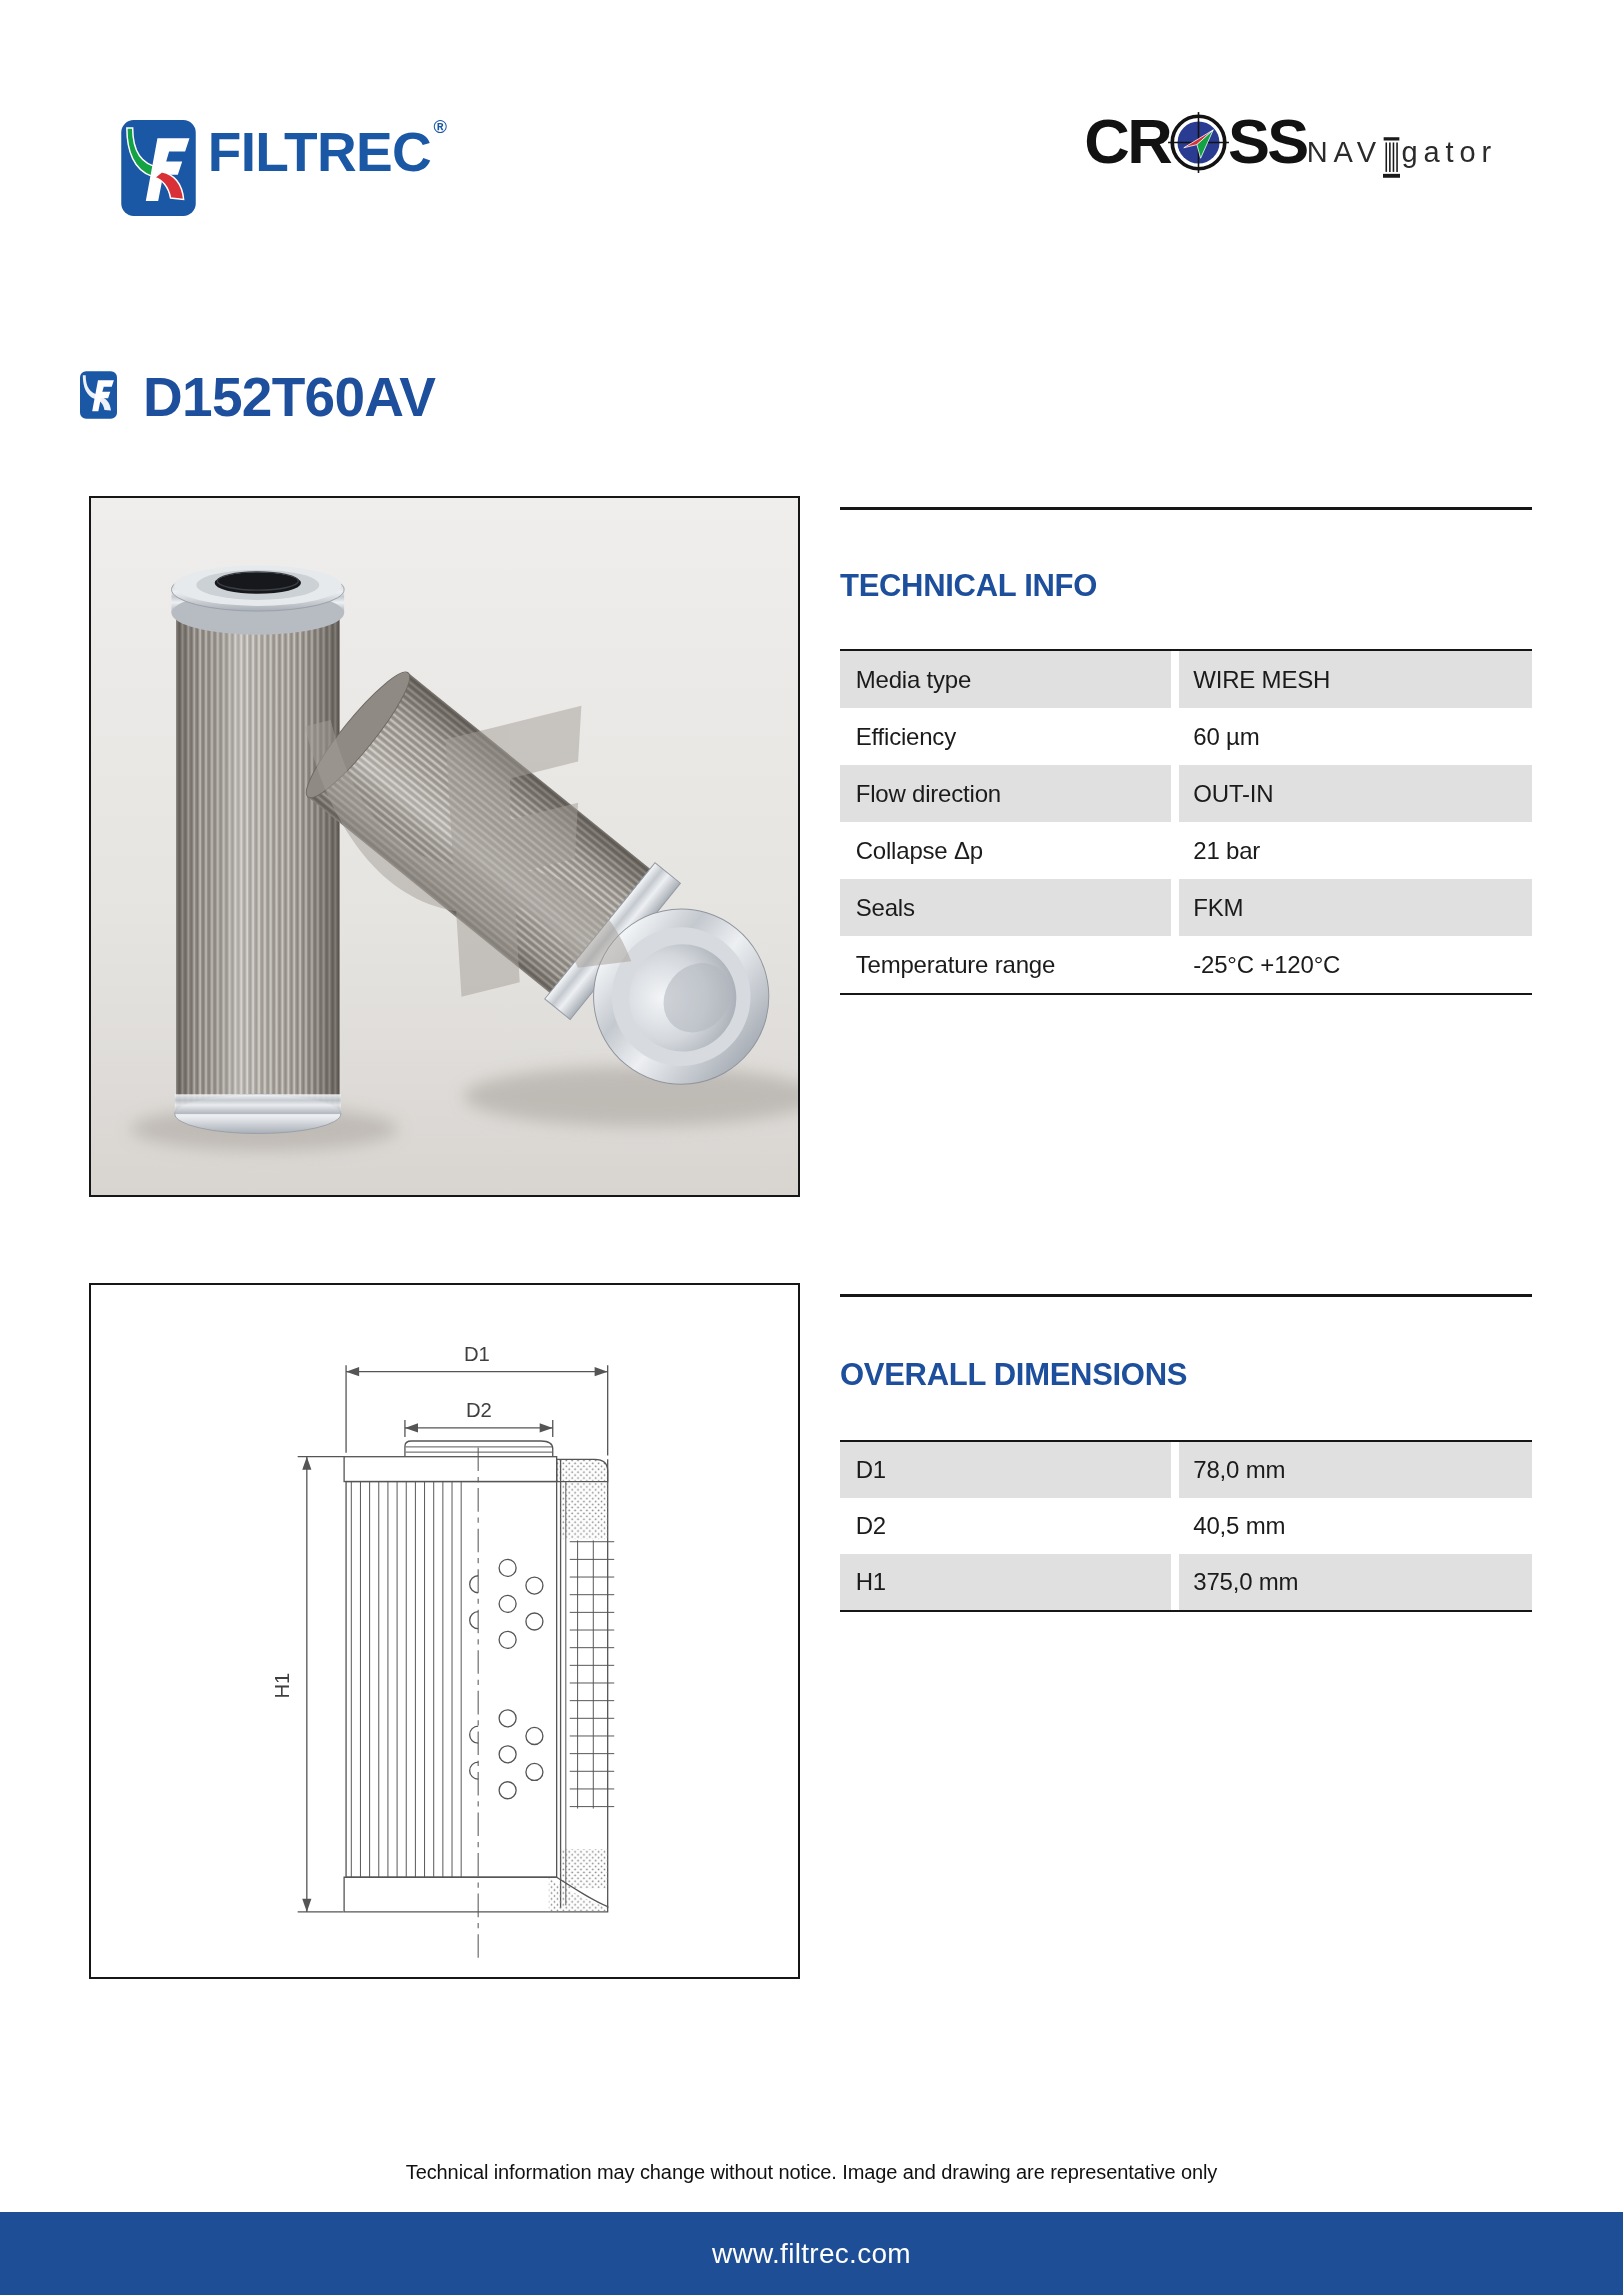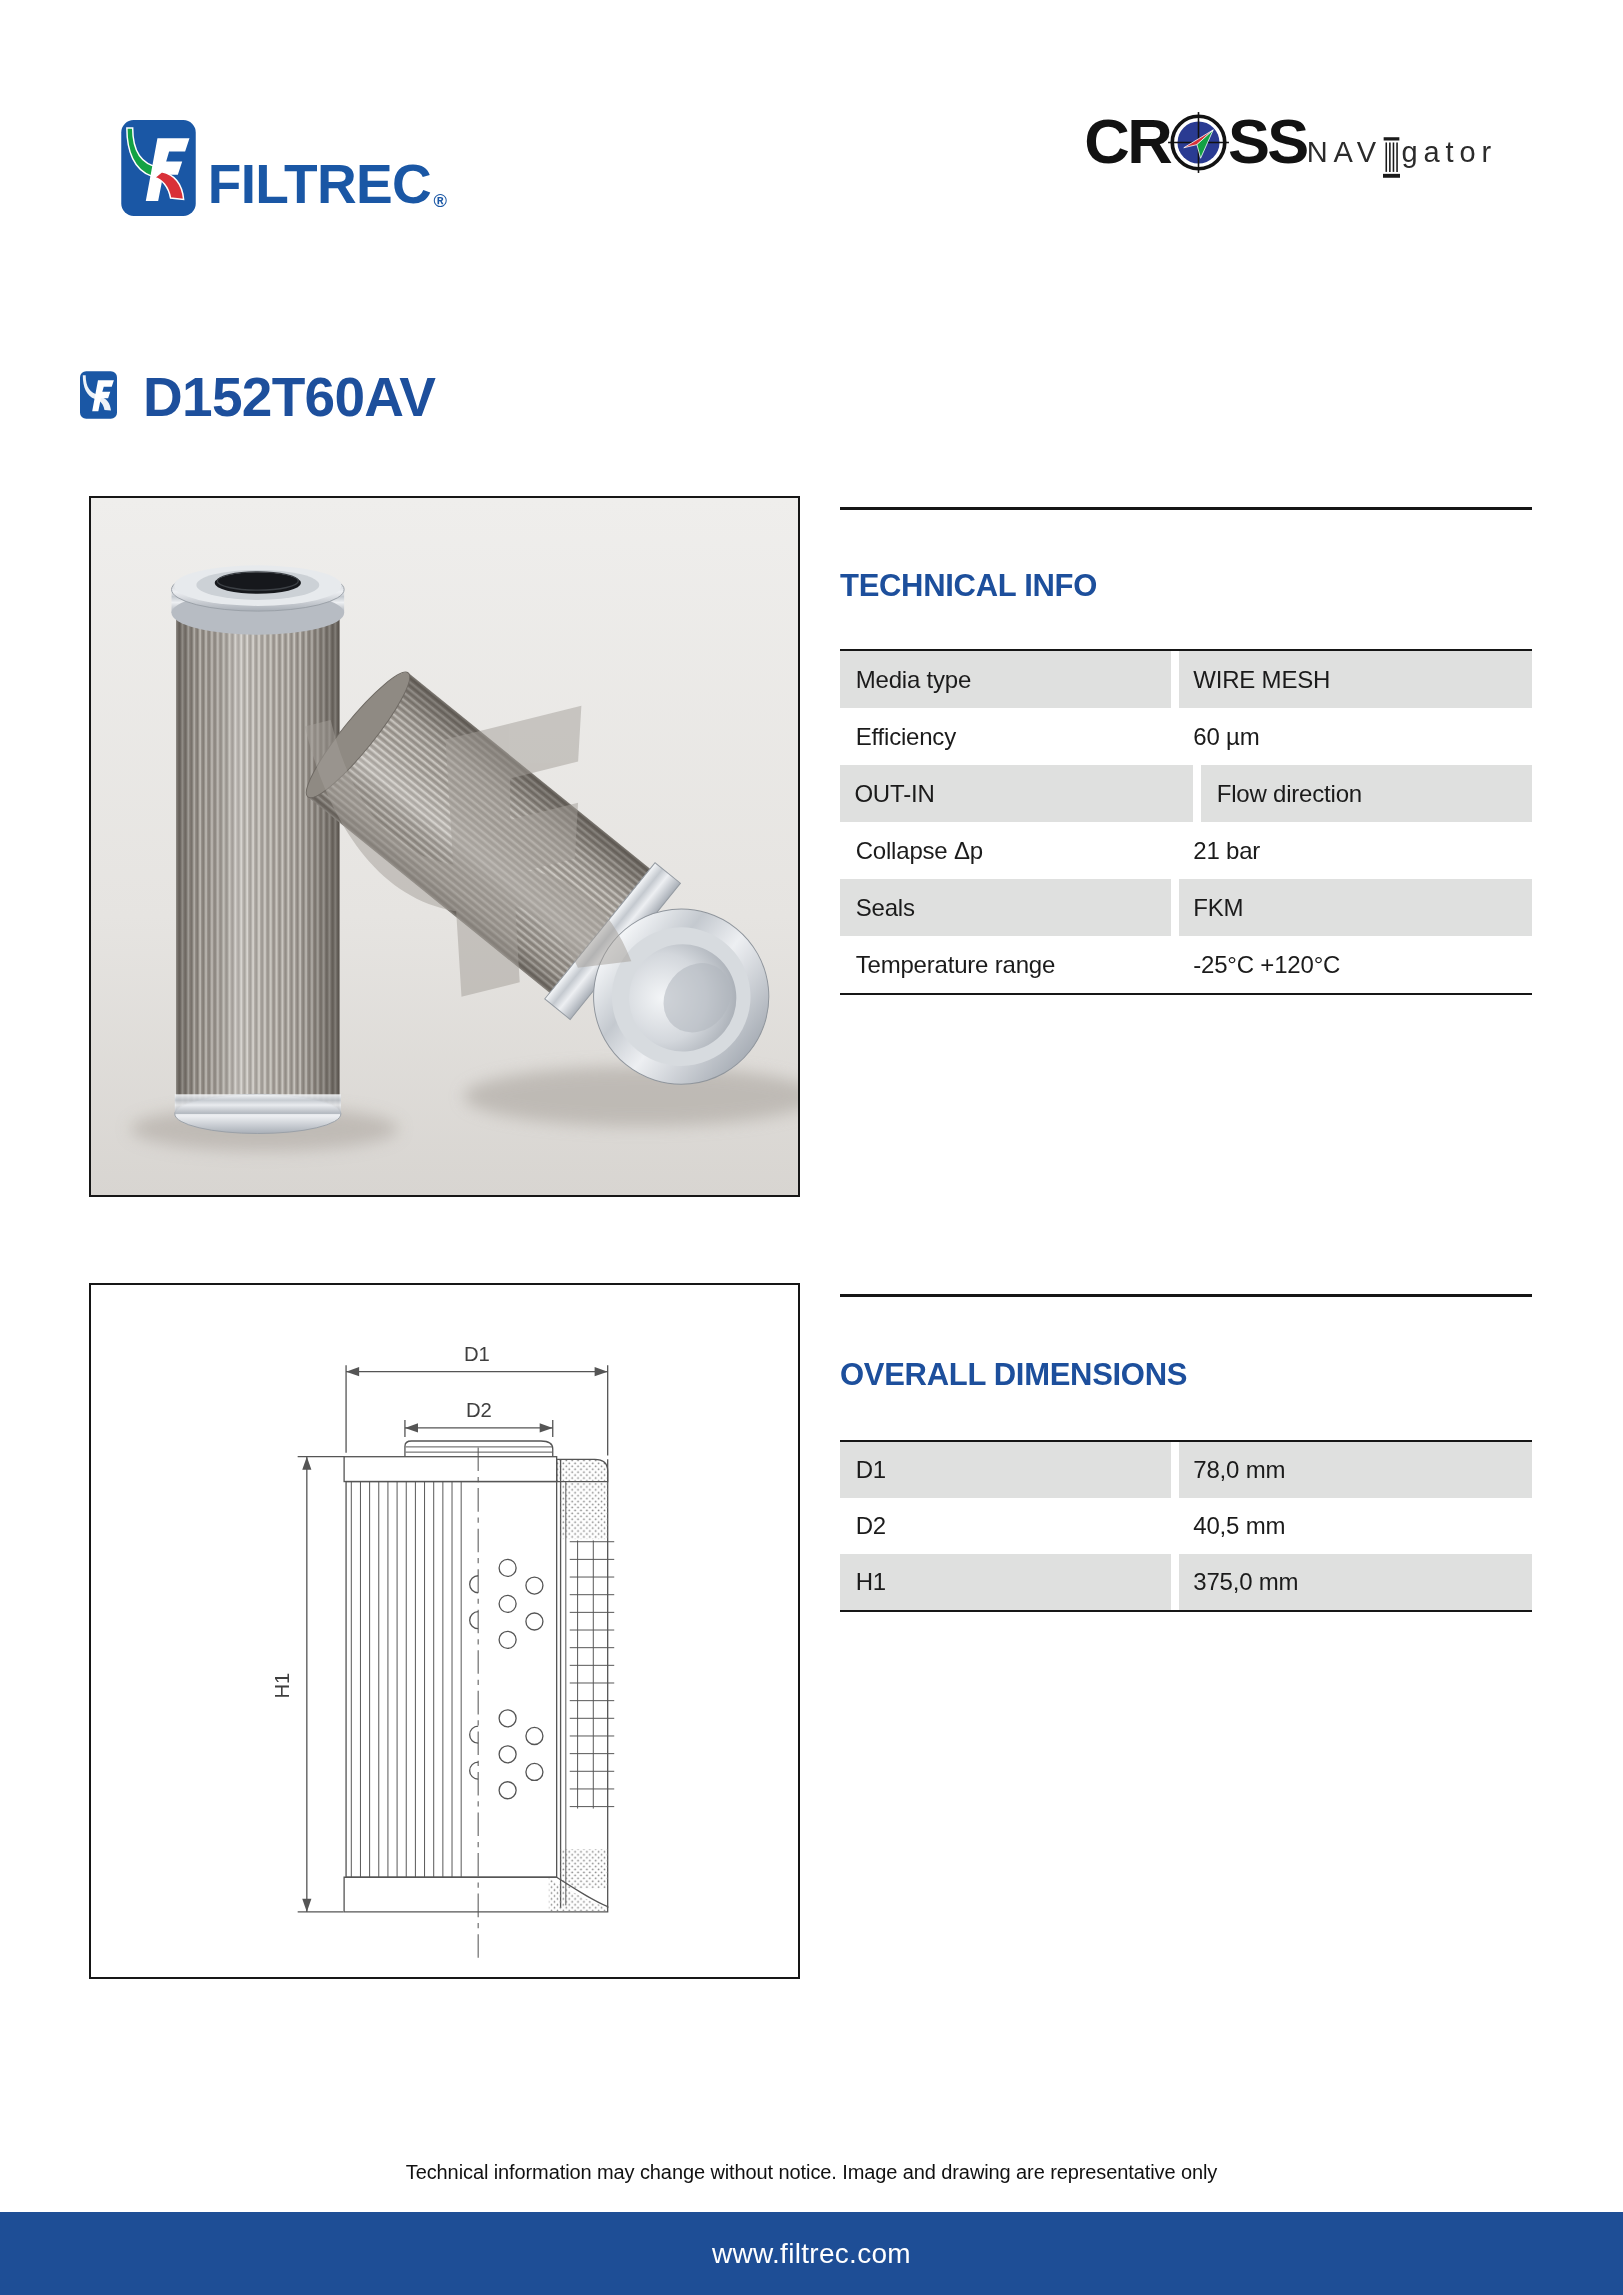--- a/index.html
+++ b/index.html
@@ -7,21 +7,21 @@
   body {
     position:relative;
     width:1623px; height:2295px;
     font-family:"Liberation Sans", sans-serif;
     color:#1b1b1b;
     overflow:hidden;
   }
   
   .brand-logo {
     position:absolute; left:121px; top:120px;
-    display:flex; align-items:flex-end;
+    display:flex; align-items:flex-start;
   }
   .brand-emblem { width:75px; height:96px; }
   .brand-word {
     margin-left:11.8px;
     font-size:55px; font-weight:800; letter-spacing:-0.7px;
     color:#1a57a5;
   }
   .brand-reg {
     font-size:18.3px; font-weight:700; color:#1a57a5;
     vertical-align:top; position:relative; top:-3.9px; margin-left:2.6px;
@@ -246,22 +246,22 @@
 <div class="spec-table table-tech">
   <div class="spec-row shade">
     <div class="cell cell-label">Media type</div>
     <div class="cell cell-value">WIRE MESH</div>
   </div>
   <div class="spec-row">
     <div class="cell cell-label">Efficiency</div>
     <div class="cell cell-value">60 µm</div>
   </div>
   <div class="spec-row shade">
+    <div class="cell cell-label">Flow direction</div>
     <div class="cell cell-value">OUT-IN</div>
-    <div class="cell cell-label">Flow direction</div>
   </div>
   <div class="spec-row">
     <div class="cell cell-label">Collapse Δp</div>
     <div class="cell cell-value">21 bar</div>
   </div>
   <div class="spec-row shade">
     <div class="cell cell-label">Seals</div>
     <div class="cell cell-value">FKM</div>
   </div>
   <div class="spec-row">

